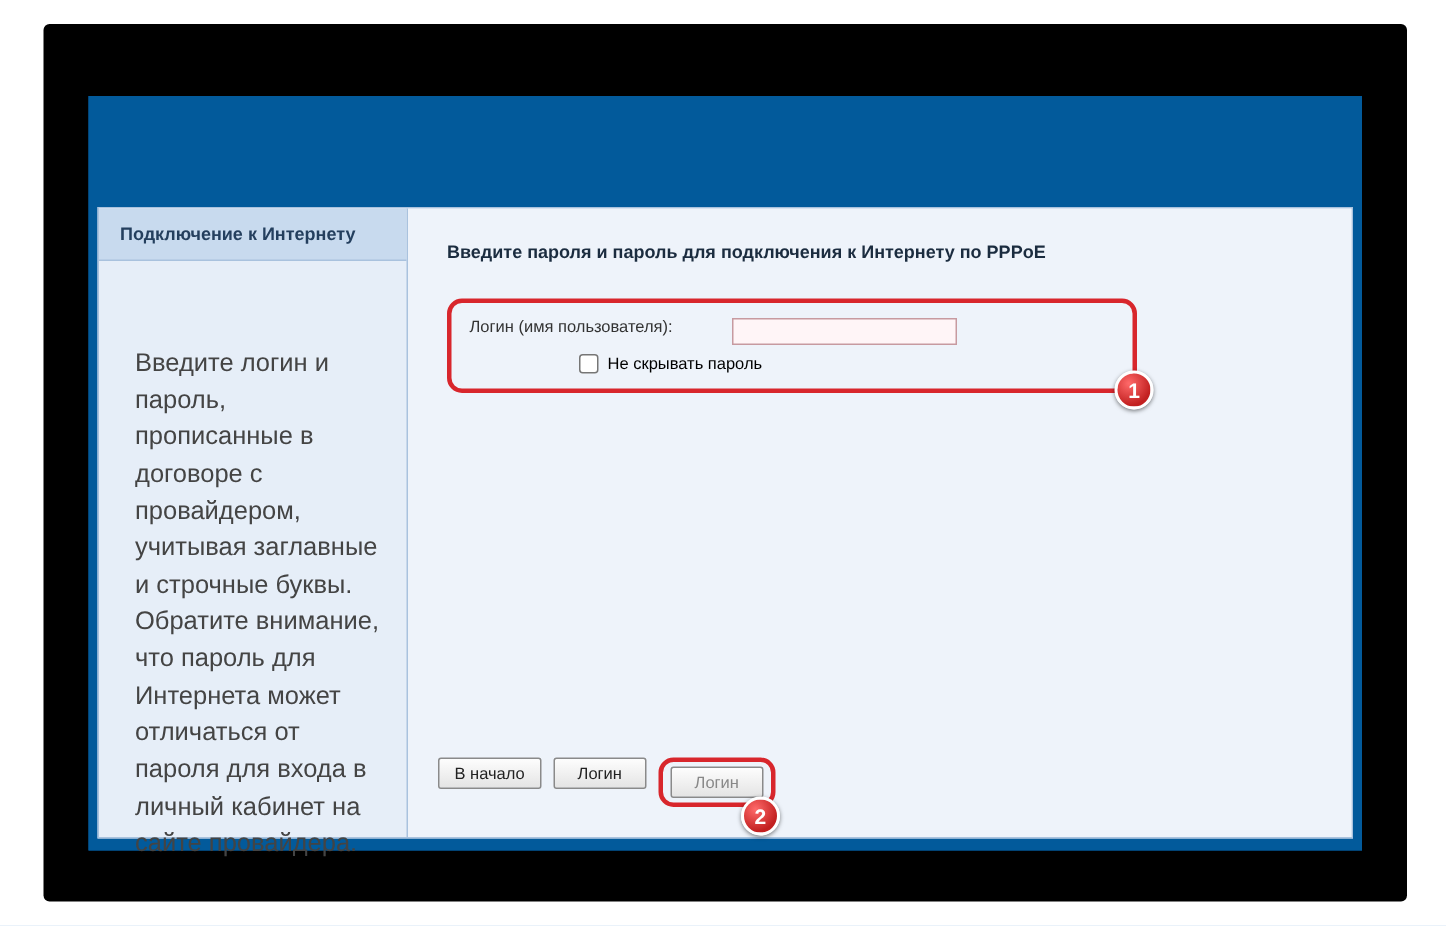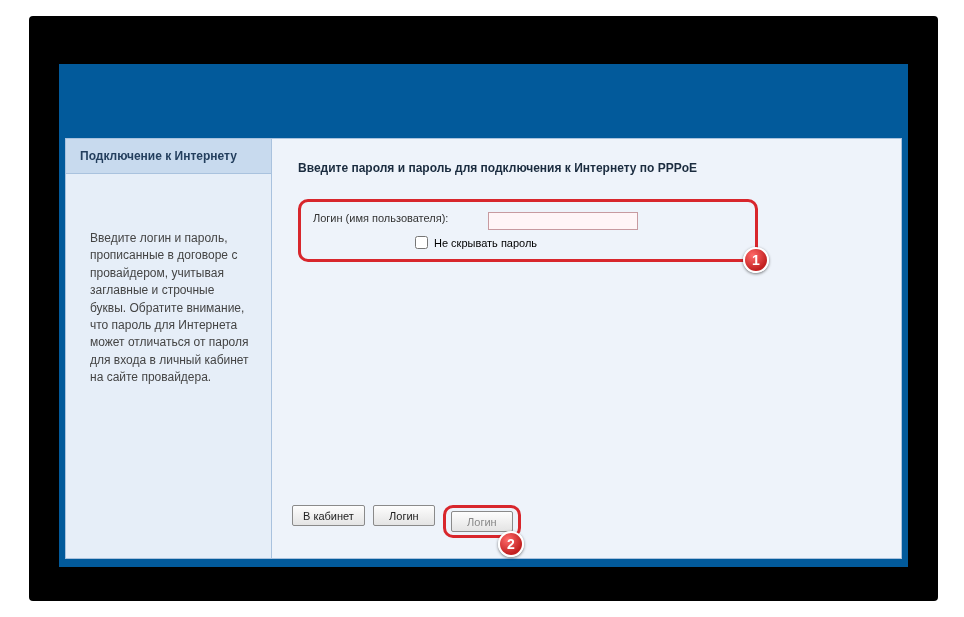--- a/index.html
+++ b/index.html
@@ -64,21 +64,21 @@
     padding: 10px 14px;
     border-bottom: 1px solid #a9c2de;
     font-weight: bold;
     color: #243f5e;
     font-size: 12px;
   }
   .sidebar-text {
     padding: 56px 18px 18px 24px;
     color: #444;
     line-height: 1.45;
-    font-size: 12px;
+    font-size: 17px;
   }
   .main {
     flex:1 1 auto;
     display:flex; flex-direction:column;
     background:#eef3fa;
     position:relative;
   }
   .main-content {
     padding: 22px 26px;
     flex:1 1 auto;
@@ -107,21 +107,21 @@
   .text-input {
     height: 18px;
     width: 150px;
     border: 1px solid #c79aa0;
     background: #fff5f7;
     padding: 0 3px;
     font-size: 11px;
   }
   .checkbox-row {
     display:flex; align-items:center;
-    margin-left: 102px;
+    margin-left: 73px;
     gap: 6px;
   }
   .checkbox {
     width:13px; height:13px;
   }
   .action-row {
     padding: 0 0 20px 20px;
     display:flex; gap:8px;
   }
   .btn {
@@ -179,21 +179,21 @@
             </div>
             <div class="checkbox-row">
               <input class="checkbox" type="checkbox" style="">
               <span>Не скрывать пароль</span>
             </div>
             <div class="badge badge-1">1</div>
           </div>
         </div>
 
         <div class="action-row">
-          <button class="btn">В кабинет</button>
+          <button class="btn">В начало</button>
           <button class="btn">Логин</button>
           <span class="next-wrap">
             <button class="btn" disabled="">Логин</button>
             <div class="badge badge-2">2</div>
           </span>
         </div>
       </div>
     </div>
   </div>
 </div>

